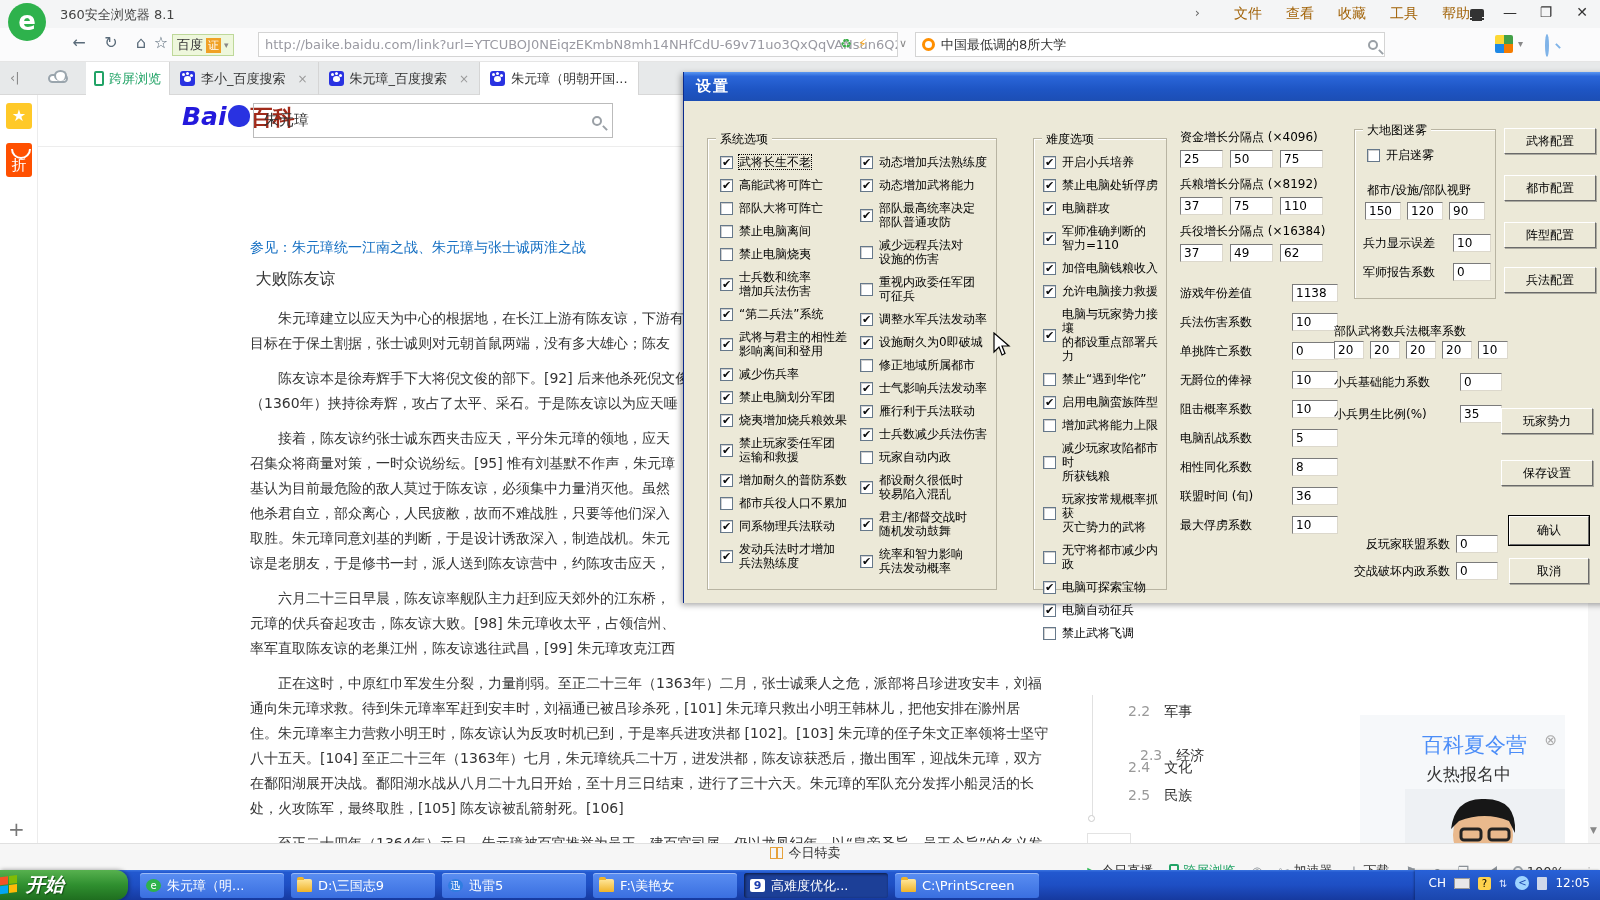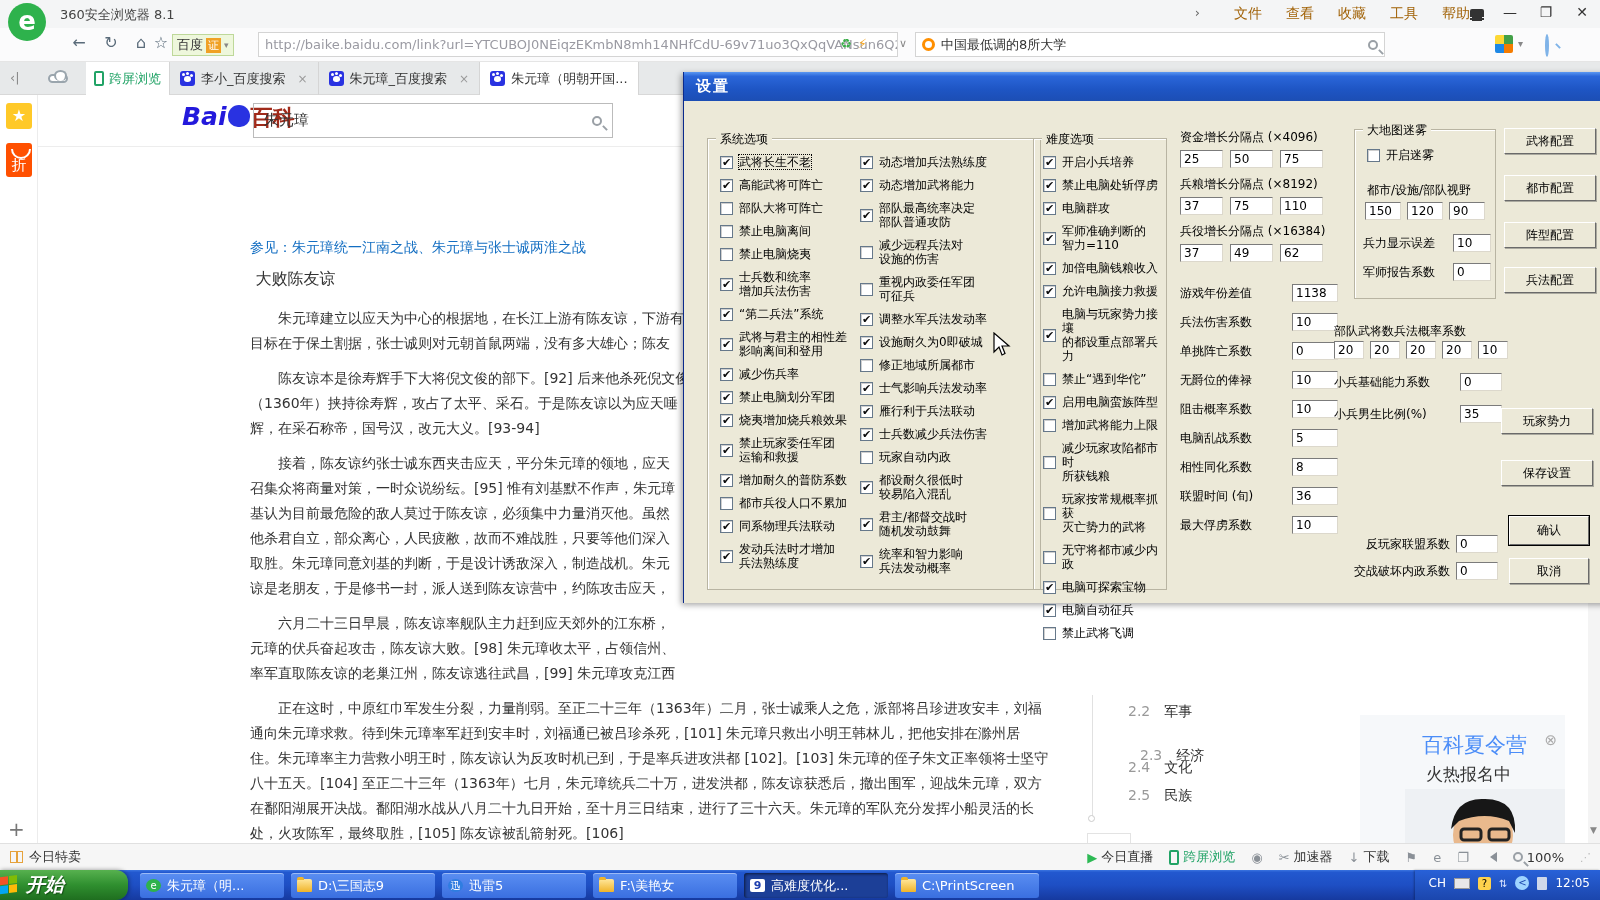--- a/index.html
+++ b/index.html
@@ -141,21 +141,21 @@
   .xp-btn.default { box-shadow:0 0 0 1px #000; height:29px; line-height:27px; }
   .fogbox .cb-row { position:absolute; left:12px; top:18px; }
   .fog-vision-label { position:absolute; left:12px; top:52px; white-space:nowrap; }
   .fog-vision { position:absolute; left:10px; top:72px; display:flex; gap:6px; }
   .fog-vision .f-input { width:36px; }
   .fog-fields { position:absolute; left:8px; top:104px; width:128px; }
   .cursor { position:absolute; left:993px; top:332px; z-index:60; }
 
   
   .statusbar { position:absolute; left:0; top:843px; width:1600px; height:27px; background:#f6f6f6; border-top:1px solid #e0e0e0;
-               display:flex; align-items:center; font-size:13px; color:#333; z-index:40;}
+               display:flex; align-items:center; font-size:13px; color:#333; z-index:40;flex-direction:column;}
   .sb-left { display:flex; align-items:center; gap:6px; margin-left:10px; }
   .gift { width:13px; height:12px; border:1px solid #E6A23C; position:relative; }
   .gift::after { content:""; position:absolute; left:5px; top:0; width:2px; height:10px; background:#E6A23C; }
   .sb-right { margin-left:auto; display:flex; align-items:center; gap:16px; margin-right:10px; }
   .sb-item { display:flex; align-items:center; gap:4px; white-space:nowrap;}
   .play-ic { color:#2DB954; font-size:13px; }
   .green-txt { color:#21a366; }
   .sb-ic { color:#8a9097; font-size:13px; }
   .speaker { width:0; height:0; border:5px solid transparent; border-right:7px solid #8a9097; position:relative; }
   .grip { color:#bbb; font-size:11px; letter-spacing:-1px; }
@@ -280,21 +280,20 @@
     </div>
 
     <div class="article">
       <div class="see-also">参见：朱元璋统一江南之战、朱元璋与张士诚两淮之战</div>
       <div class="h-bullet">大败陈友谅</div>
       <div id="article-lines">
           <div class="article-line indent">朱元璋建立以应天为中心的根据地，在长江上游有陈友谅，下游有</div>
           <div class="article-line">目标在于保土割据，张士诚则对元朝首鼠两端，没有多大雄心；陈友</div>
           <div class="article-line indent pbreak">陈友谅本是徐寿辉手下大将倪文俊的部下。[92] 后来他杀死倪文俊</div>
           <div class="article-line">（1360年）挟持徐寿辉，攻占了太平、采石。于是陈友谅以为应天唾</div>
-          <div class="article-line">辉，在采石称帝，国号汉，改元大义。[93-94]</div>
           <div class="article-line indent pbreak">接着，陈友谅约张士诚东西夹击应天，平分朱元璋的领地，应天</div>
           <div class="article-line">召集众将商量对策，一时众说纷纭。[95] 惟有刘基默不作声，朱元璋</div>
           <div class="article-line">基认为目前最危险的敌人莫过于陈友谅，必须集中力量消灭他。虽然</div>
           <div class="article-line">他杀君自立，部众离心，人民疲敝，故而不难战胜，只要等他们深入</div>
           <div class="article-line">取胜。朱元璋同意刘基的判断，于是设计诱敌深入，制造战机。朱元</div>
           <div class="article-line">谅是老朋友，于是修书一封，派人送到陈友谅营中，约陈攻击应天，</div>
           <div class="article-line indent pbreak">六月二十三日早晨，陈友谅率舰队主力赶到应天郊外的江东桥，</div>
           <div class="article-line">元璋的伏兵奋起攻击，陈友谅大败。[98] 朱元璋收太平，占领信州、</div>
           <div class="article-line">率军直取陈友谅的老巢江州，陈友谅逃往武昌，[99] 朱元璋攻克江西</div>
           <div class="article-line indent pbreak">正在这时，中原红巾军发生分裂，力量削弱。至正二十三年（1363年）二月，张士诚乘人之危，派部将吕珍进攻安丰，刘福</div>
@@ -344,21 +343,21 @@
       </svg>
     </div>
     <div class="pagescroll">
       <span class="arr">▼</span>
     </div>
   </div>
 
   <div class="dlg">
     <div class="dlg-title">设置</div>
     <div class="dlg-body">
-      <div class="groupbox" style="left:23px;top:37px;width:334px;height:452px">
+      <div class="groupbox" style="left:23px;top:37px;width:290px;height:452px">
         <span class="legend">系统选项</span>
         <div class="cb-col" style="left:12px;top:16px;width:134px" id="sys-col1">
             <label class="cb-row">
               <span class="cb-box">✔</span>
               <span class="cb-label focused">武将长生不老</span>
             </label>
             <label class="cb-row">
               <span class="cb-box">✔</span>
               <span class="cb-label">高能武将可阵亡</span>
             </label>

